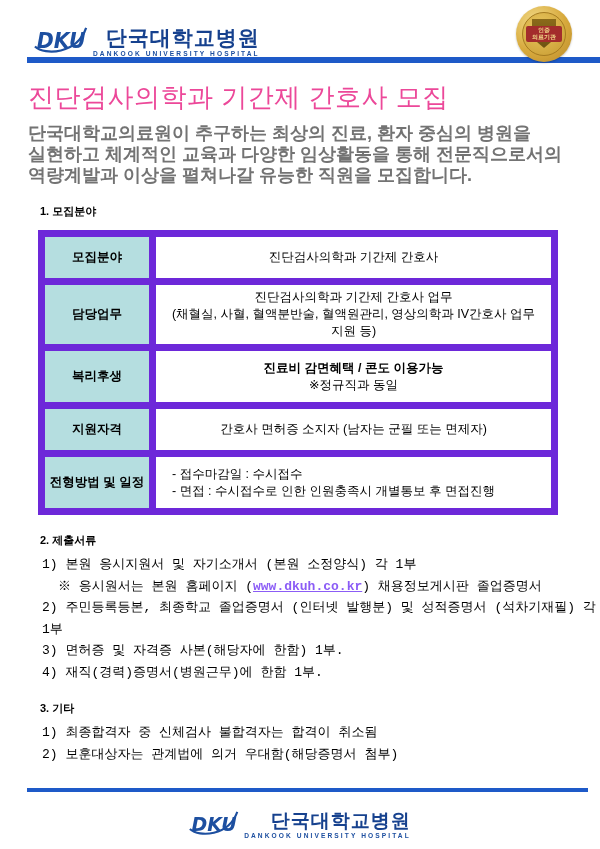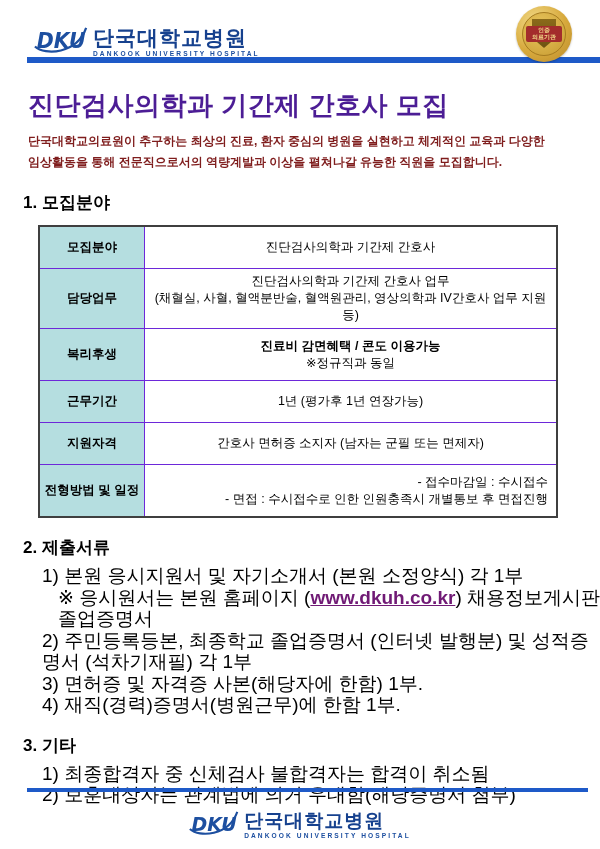--- a/index.html
+++ b/index.html
@@ -3,53 +3,53 @@
 <meta charset="utf-8">
 <style>
   html,body{margin:0;padding:0;background:#e9e9e9;}
   body{font-family:"Liberation Sans","DejaVu Sans",sans-serif;}
   .page{position:relative;width:600px;height:849px;margin:0 auto;background:#ffffff;overflow:hidden;color:#111;}
   
   .hdr{position:relative;height:70px;}
   .hdr-bar{position:absolute;left:27px;right:0;top:57px;height:6px;background:#1e5ac8;}
   .logo{position:absolute;left:34px;top:22px;display:flex;align-items:center;gap:5px;}
   .logo-mark{flex:0 0 auto;}
-  .logo-names{display:flex;flex-direction:column;line-height:1;}
+  .logo-names{display:flex;flex-direction:column;line-height:1;text-align:right;}
   .logo-ko{font-size:21px;font-weight:bold;color:#16418e;letter-spacing:1px;}
   .logo-en{font-size:6.6px;font-weight:bold;color:#1d4fa0;letter-spacing:2.1px;margin-top:3px;}
   
   .seal{position:absolute;right:28px;top:6px;width:56px;height:56px;border-radius:50%;
         background:radial-gradient(circle at 35% 30%,#f3dc8a,#d7a93c 55%,#b9892a);
         box-shadow:0 1px 2px rgba(0,0,0,.25);z-index:2;}
   .seal-inner{position:absolute;inset:6px;border-radius:50%;border:1px solid #a57b20;
         background:radial-gradient(circle at 40% 35%,#e9c75f,#c79a30);}
   .seal-shield{position:absolute;left:50%;top:50%;width:24px;height:29px;transform:translate(-50%,-52%);
         background:linear-gradient(#8a6a1a,#6e5212);clip-path:polygon(0 0,100% 0,100% 65%,50% 100%,0 65%);}
   .seal-band{position:absolute;left:50%;top:50%;transform:translate(-50%,-50%);width:36px;
         background:#a32c2c;border-radius:2px;color:#f3dc8a;font-size:6px;line-height:7px;
         text-align:center;font-weight:bold;padding:1px 0;}
   
-  .title{margin:18px 0 0 28px;font-size:26px;font-weight:bold;letter-spacing:.5px;color:#4c1d95;}
-  .intro{margin:8px 28px 0 28px;font-size:12px;font-weight:bold;line-height:21px;word-break:keep-all;color:#7f1d1d;}
+  .title{margin:10px 0 0 28px;font-size:26px;font-weight:normal;letter-spacing:.5px;color:#ec4899;}
+  .intro{margin:8px 28px 0 28px;font-size:18px;font-weight:bold;line-height:21px;word-break:keep-all;color:#737373;}
   
-  .sec-h{margin:18px 0 0 23px;font-size:17px;font-weight:bold;color:#000;}
+  .sec-h{margin:18px 0 0 40px;font-size:11px;font-weight:bold;color:#000;}
   
   .tbl{margin:11px 0 0 38px;width:520px;border-collapse:collapse;border:2px solid #3f3f3f;}
-  .tbl td{border:1px solid #6d28d9;font-size:12.5px;color:#000;}
+  .tbl td{border:7px solid #6d28d9;font-size:12.5px;color:#000;}
   .td-label{width:100px;background:#b5dee0;text-align:center;font-weight:bold;font-size:12px;padding:2px;}
   .td-val{text-align:center;padding:4px 8px;}
   .td-val div{line-height:17px;}
   .row-1line .td-val{height:33px;}
   .row-2line .td-val{height:43px;}
-  .td-val.left{text-align:right;padding-left:16px;}
+  .td-val.left{text-align:left;padding-left:16px;}
   .bold-line{font-weight:bold;}
   
-  .list{margin:6px 0 0 42px;font-size:19px;line-height:21.5px;color:#000;}
+  .list{margin:6px 0 0 42px;font-size:13px;line-height:21.5px;color:#000;font-family:Liberation Mono, monospace;}
   .list .sub{margin-left:16px;}
-  a.doc-link{color:#701a75;text-decoration:underline;font-weight:bold;}
+  a.doc-link{color:#8b5cf6;text-decoration:underline;font-weight:bold;}
   
   .ftr{position:absolute;left:0;right:0;top:788px;}
   .ftr-bar{margin:0 12px 0 27px;height:4px;background:#1e5ac8;}
   .ftr-logo{display:flex;justify-content:center;align-items:center;gap:5px;margin-top:14px;}
 </style>
 </head>
 <body>
 
 <div class="page">
 
@@ -97,26 +97,20 @@
         </td>
       </tr>
       <tr class="row-2line">
         <td class="td-label">복리후생</td>
         <td class="td-val">
           <div class="bold-line">진료비 감면혜택 / 콘도 이용가능</div>
           <div>※정규직과 동일</div>
         </td>
       </tr>
       <tr class="row-1line">
-        <td class="td-label">근무기간</td>
-        <td class="td-val">
-            <div>1년 (평가후 1년 연장가능)</div>
-          </td>
-      </tr>
-      <tr class="row-1line">
         <td class="td-label">지원자격</td>
         <td class="td-val">
             <div>간호사 면허증 소지자 (남자는 군필 또는 면제자)</div>
           </td>
       </tr>
       <tr class="row-2line">
         <td class="td-label">전형방법 및 일정</td>
         <td class="td-val left">
           <div>- 접수마감일 : 수시접수</div>
           <div>- 면접 : 수시접수로 인한 인원충족시 개별통보 후 면접진행</div>

